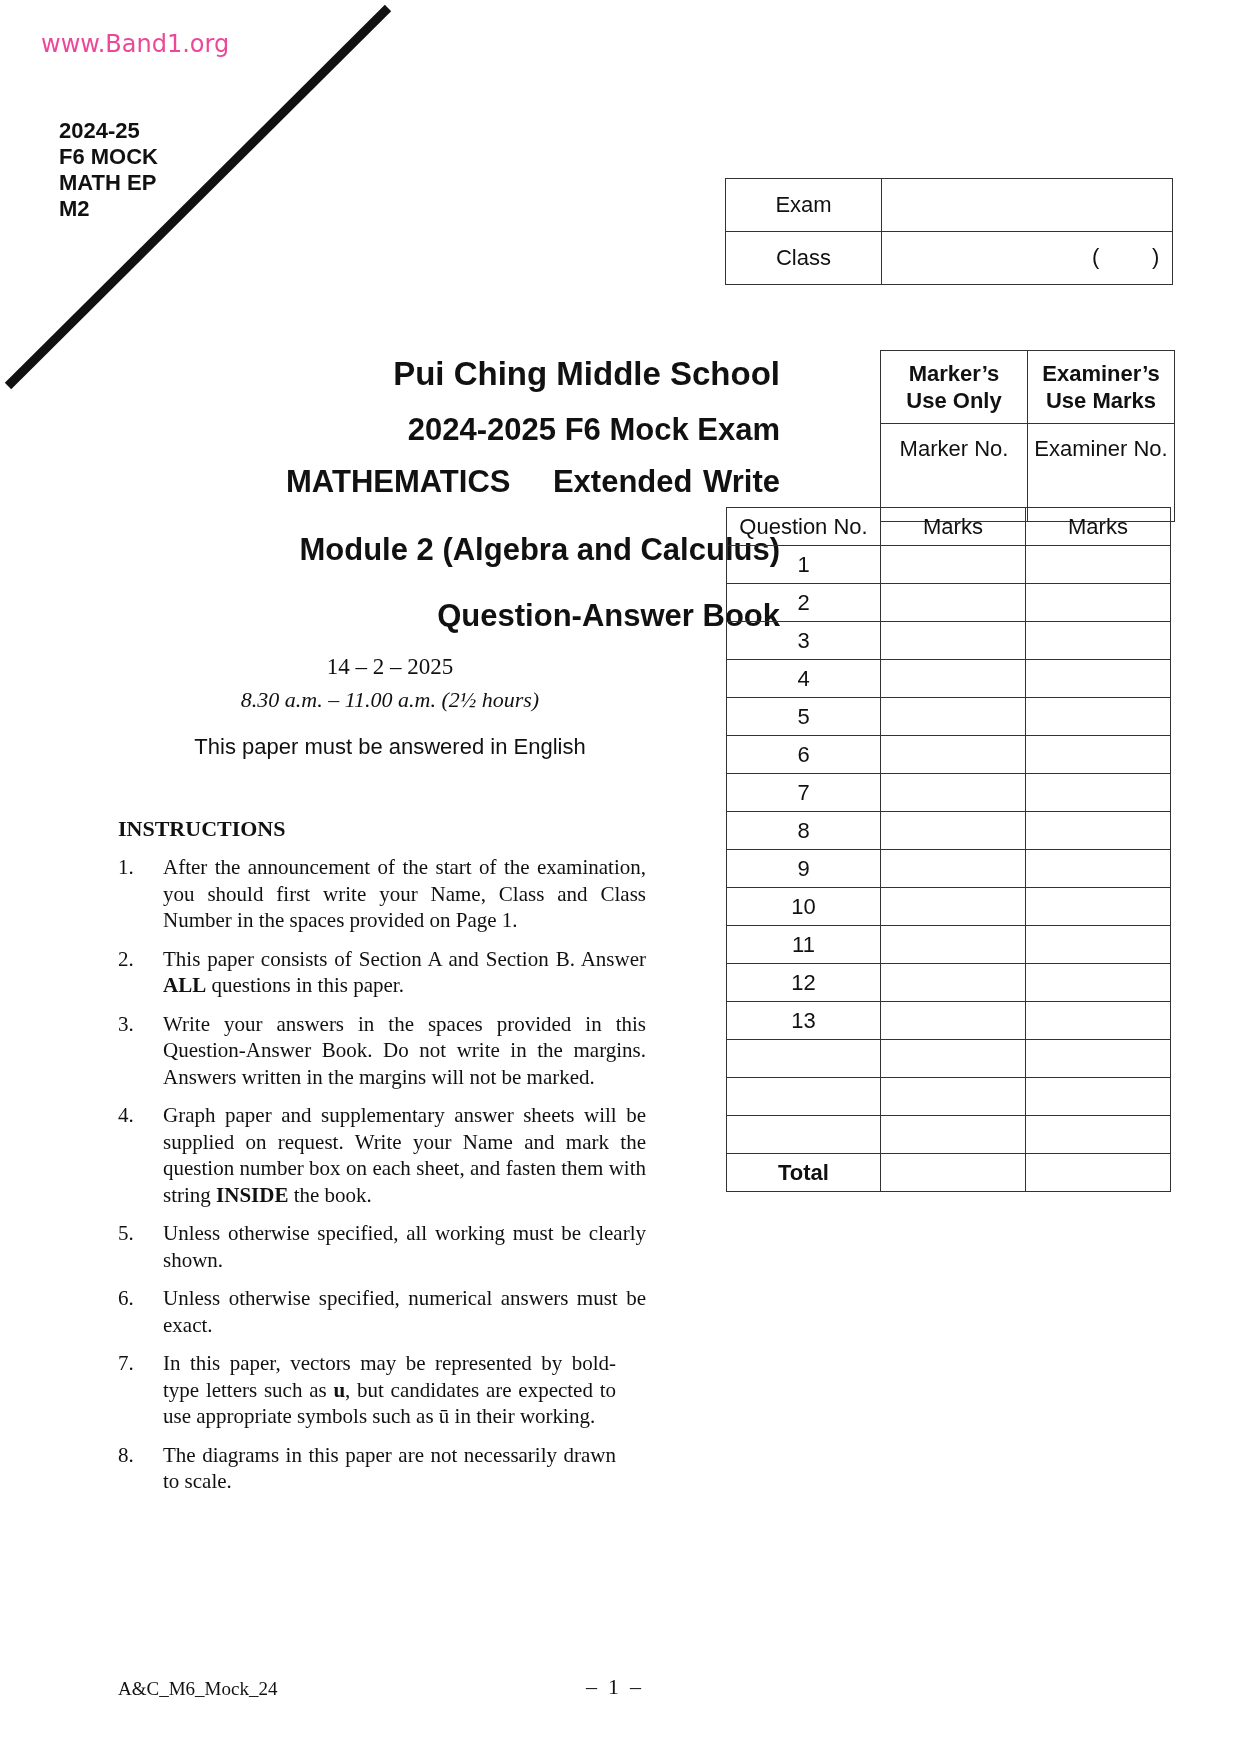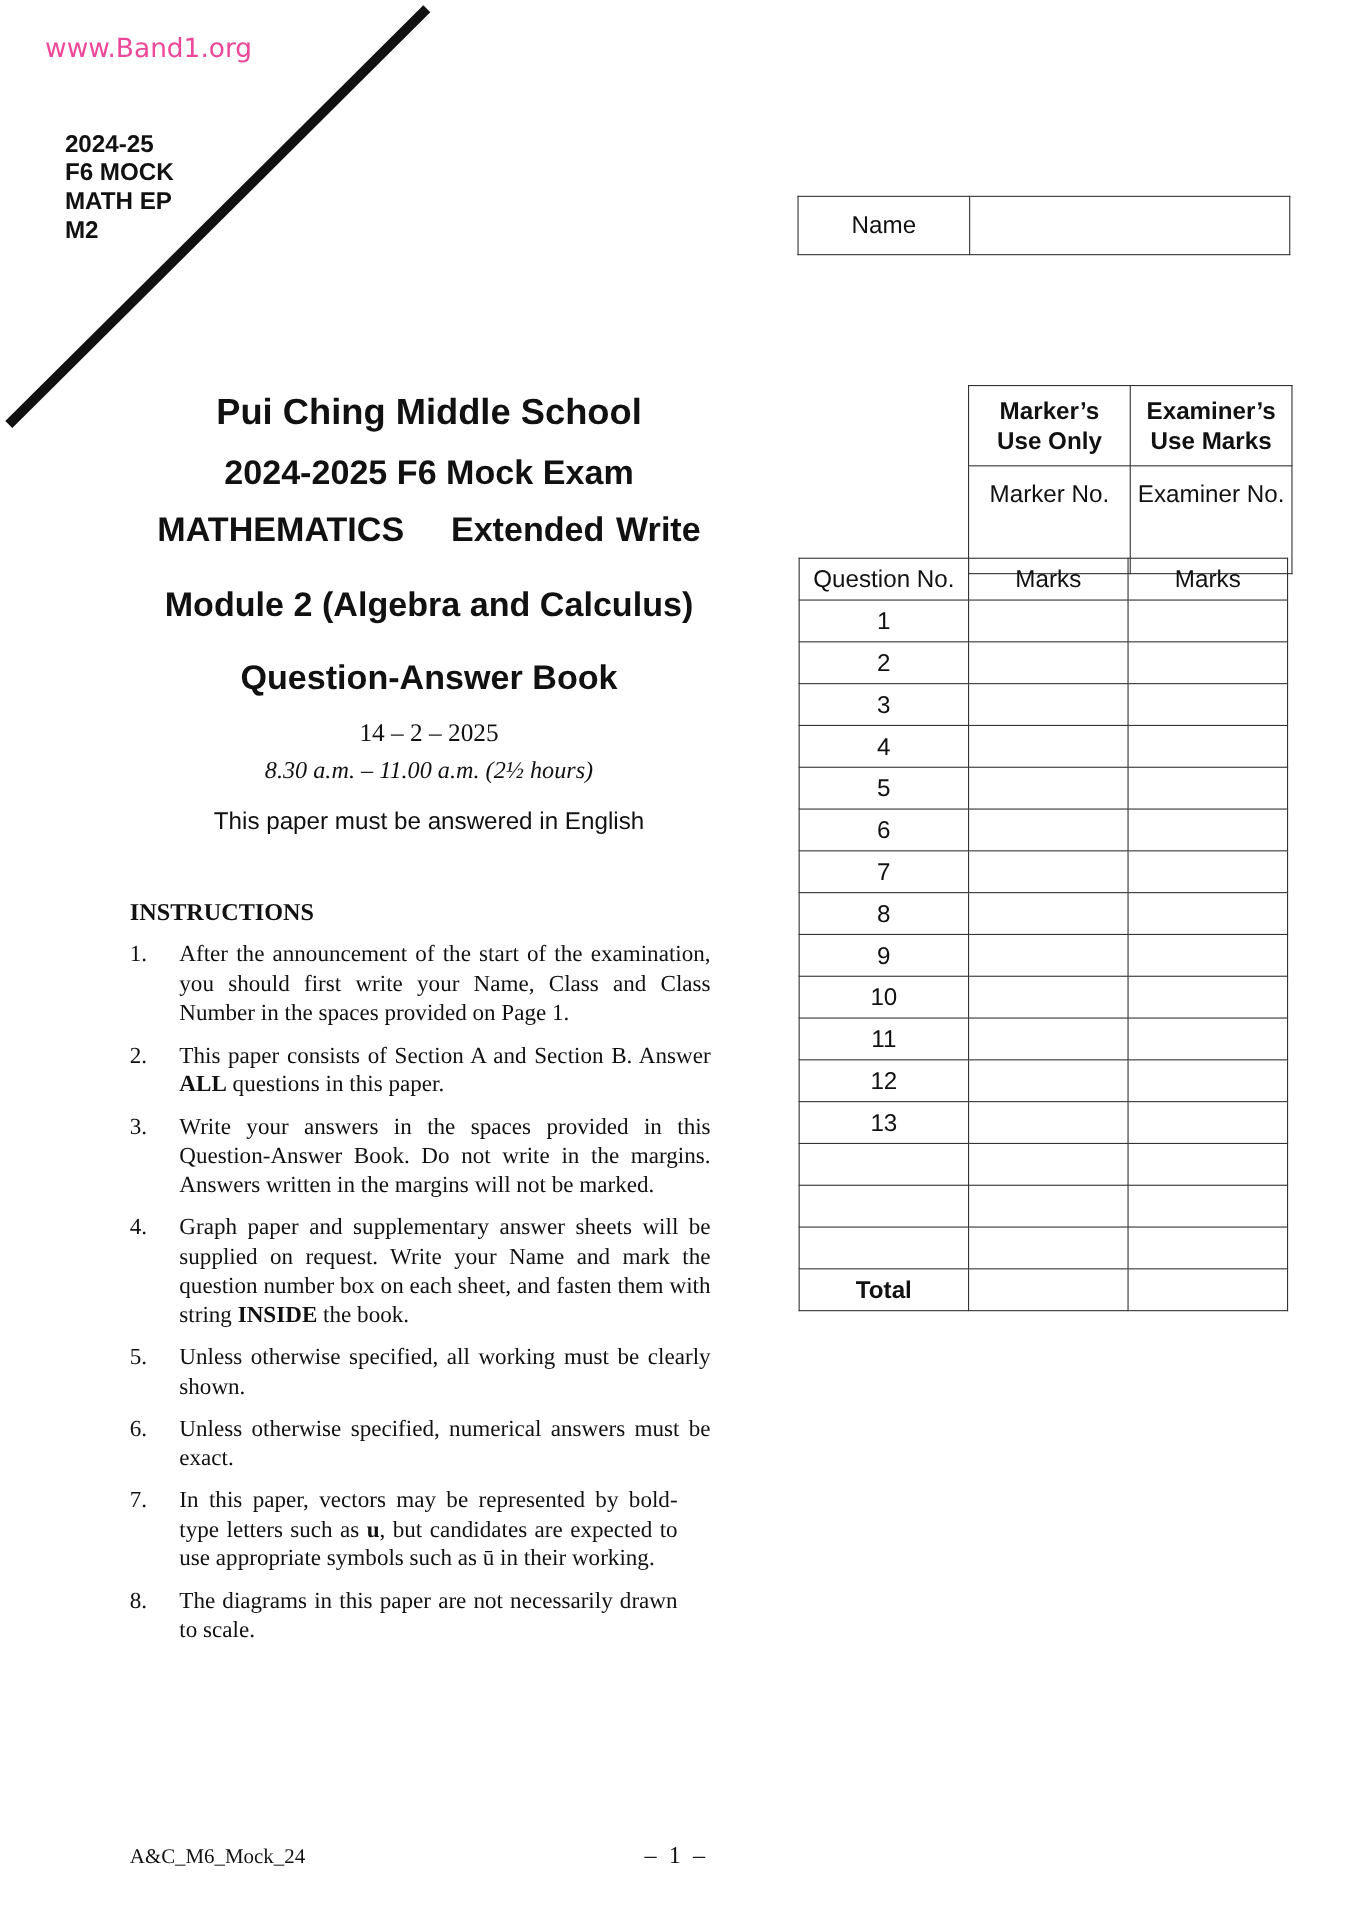--- a/index.html
+++ b/index.html
@@ -13,21 +13,21 @@
   #diag { left: 0; top: 0; }
 
   
   #id-box { left: 725px; top: 178px; border-collapse: collapse; }
   #id-box td { border: 1.5px solid #333; height: 50px; font-size: 22px; }
   #id-box td.lbl { width: 153px; text-align: center; }
   #id-box td.val { width: 288px; position: relative; }
   .paren { position: absolute; top: 12px; font-size: 22px; }
 
   
-  .title { left: 0; width: 780px; text-align: center; font-weight: bold; }
+  .title { left: 0; width: 780px; text-align: right; font-weight: bold; }
   #t1 { top: 355px; font-size: 33px; }
   #t2 { top: 412px; font-size: 31px; }
   #t3 { top: 464px; font-size: 31px; word-spacing: 2px; }
   #t4 { top: 532px; font-size: 31px; }
   #t5 { top: 598px; font-size: 31px; }
   .sub { left: 0; width: 780px; text-align: center; }
   #date { top: 654px; font-size: 23px; }
   #time { top: 687px; font-size: 22px; font-style: italic; }
   #lang { top: 734px; font-size: 22px; }
 
@@ -67,22 +67,29 @@
 <div id="code-block" class="abs sans">
   <div>2024-25</div>
   <div>F6 MOCK</div>
   <div>MATH EP</div>
   <div>M2</div>
 </div>
 
 <table id="id-box" class="abs sans">
   <tbody>
       <tr>
-    <td class="lbl">Name</td>
+    <td class="lbl">Exam</td>
     <td class="val"></td>
+  </tr>
+  <tr>
+    <td class="lbl">Class</td>
+    <td class="val">
+      <span class="paren" style="left:210px">(</span>
+      <span class="paren" style="left:270px">)</span>
+    </td>
   </tr>
 </tbody>
   </table>
 
 <div id="t1" class="abs title sans">Pui Ching Middle School</div>
 <div id="t2" class="abs title sans">2024-2025 F6 Mock Exam</div>
 <div id="t3" class="abs title sans" style="white-space:pre">MATHEMATICS    Extended Write</div>
 <div id="t4" class="abs title sans">Module 2 (Algebra and Calculus)</div>
 <div id="t5" class="abs title sans">Question-Answer Book</div>
 <div id="date" class="abs sub serif">14 – 2 – 2025</div>

